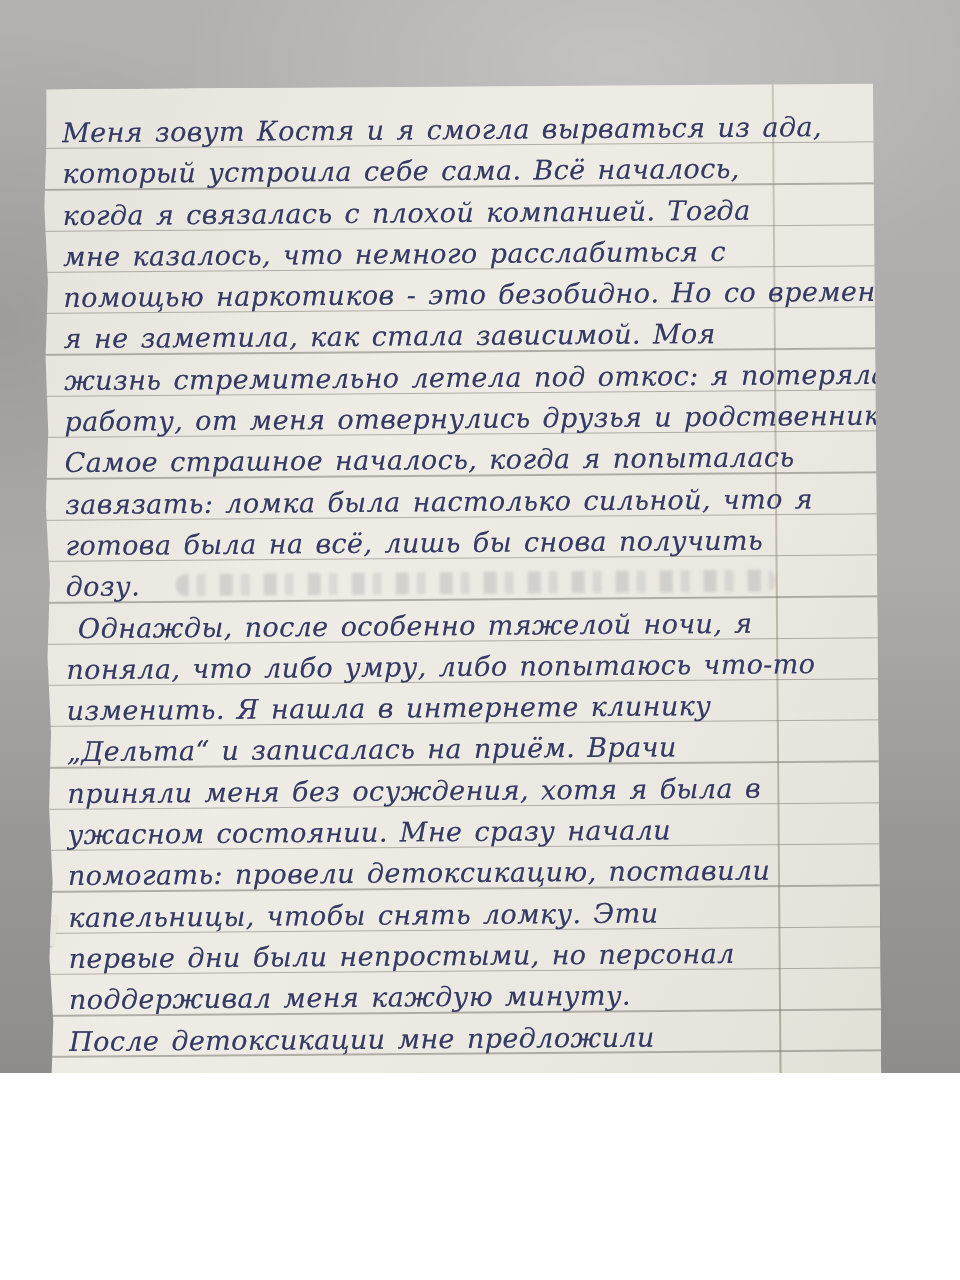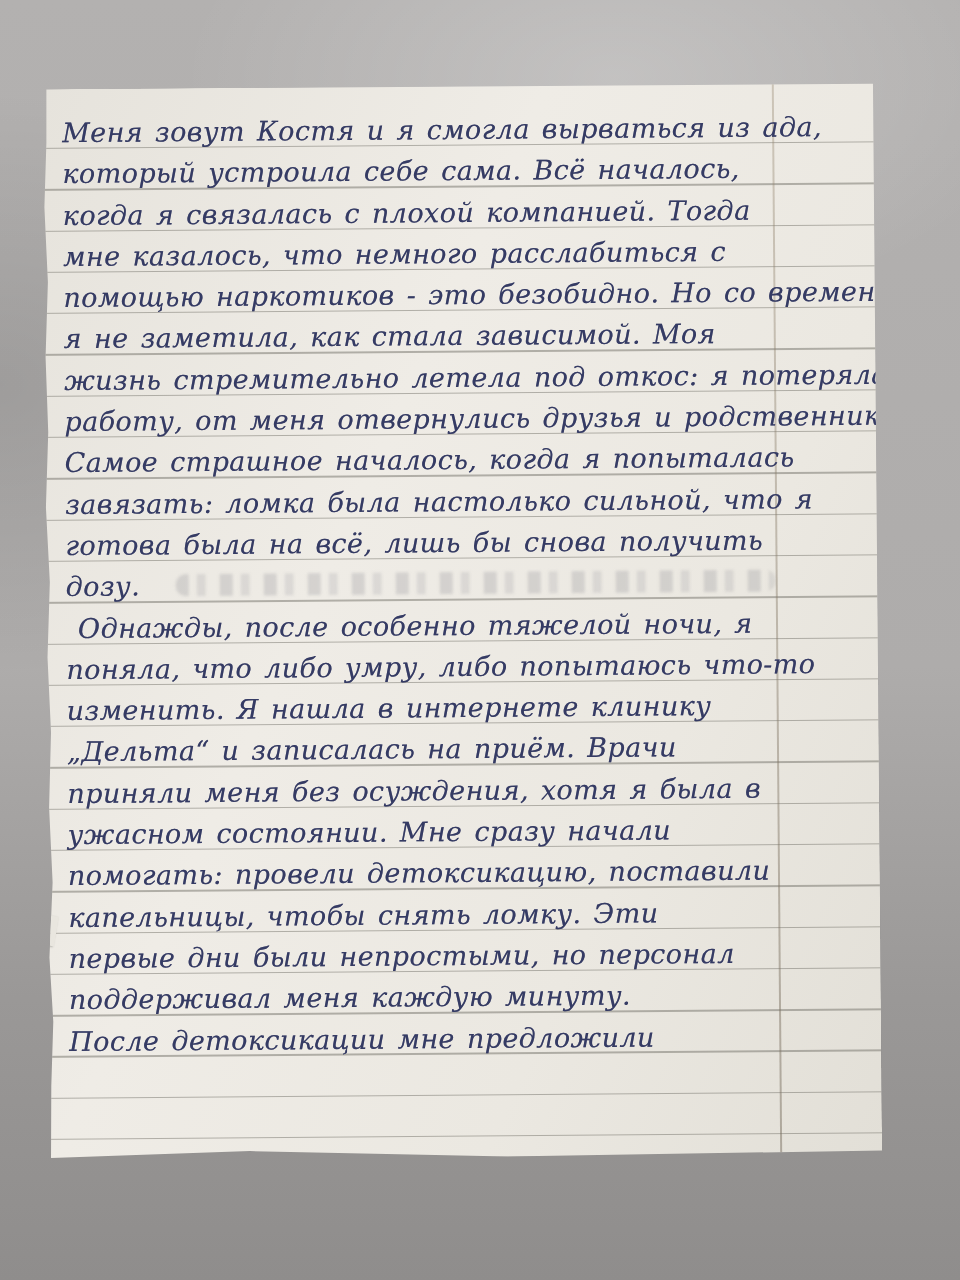--- a/index.html
+++ b/index.html
@@ -6,21 +6,21 @@
 
   body {
     width: 960px; height: 1280px;
     overflow: hidden;
     font-family: "DejaVu Serif", serif;
   }
 
   
   .scene {
     position: relative;
-    width: 960px; height: 1280px;
+    width: 960px; height: 1073px;
     background:
       radial-gradient(ellipse 620px 340px at 64% 6%, rgba(255,255,255,.22), rgba(255,255,255,0) 70%),
       radial-gradient(ellipse 500px 420px at 0% 30%, rgba(0,0,0,.10), rgba(0,0,0,0) 70%),
       linear-gradient(180deg, #b3b1b0 0%, #aeacab 52%, #9a9897 78%, #8f8d8c 100%);
     overflow: hidden;
   }
 
   
   .paper {
     position: absolute;

